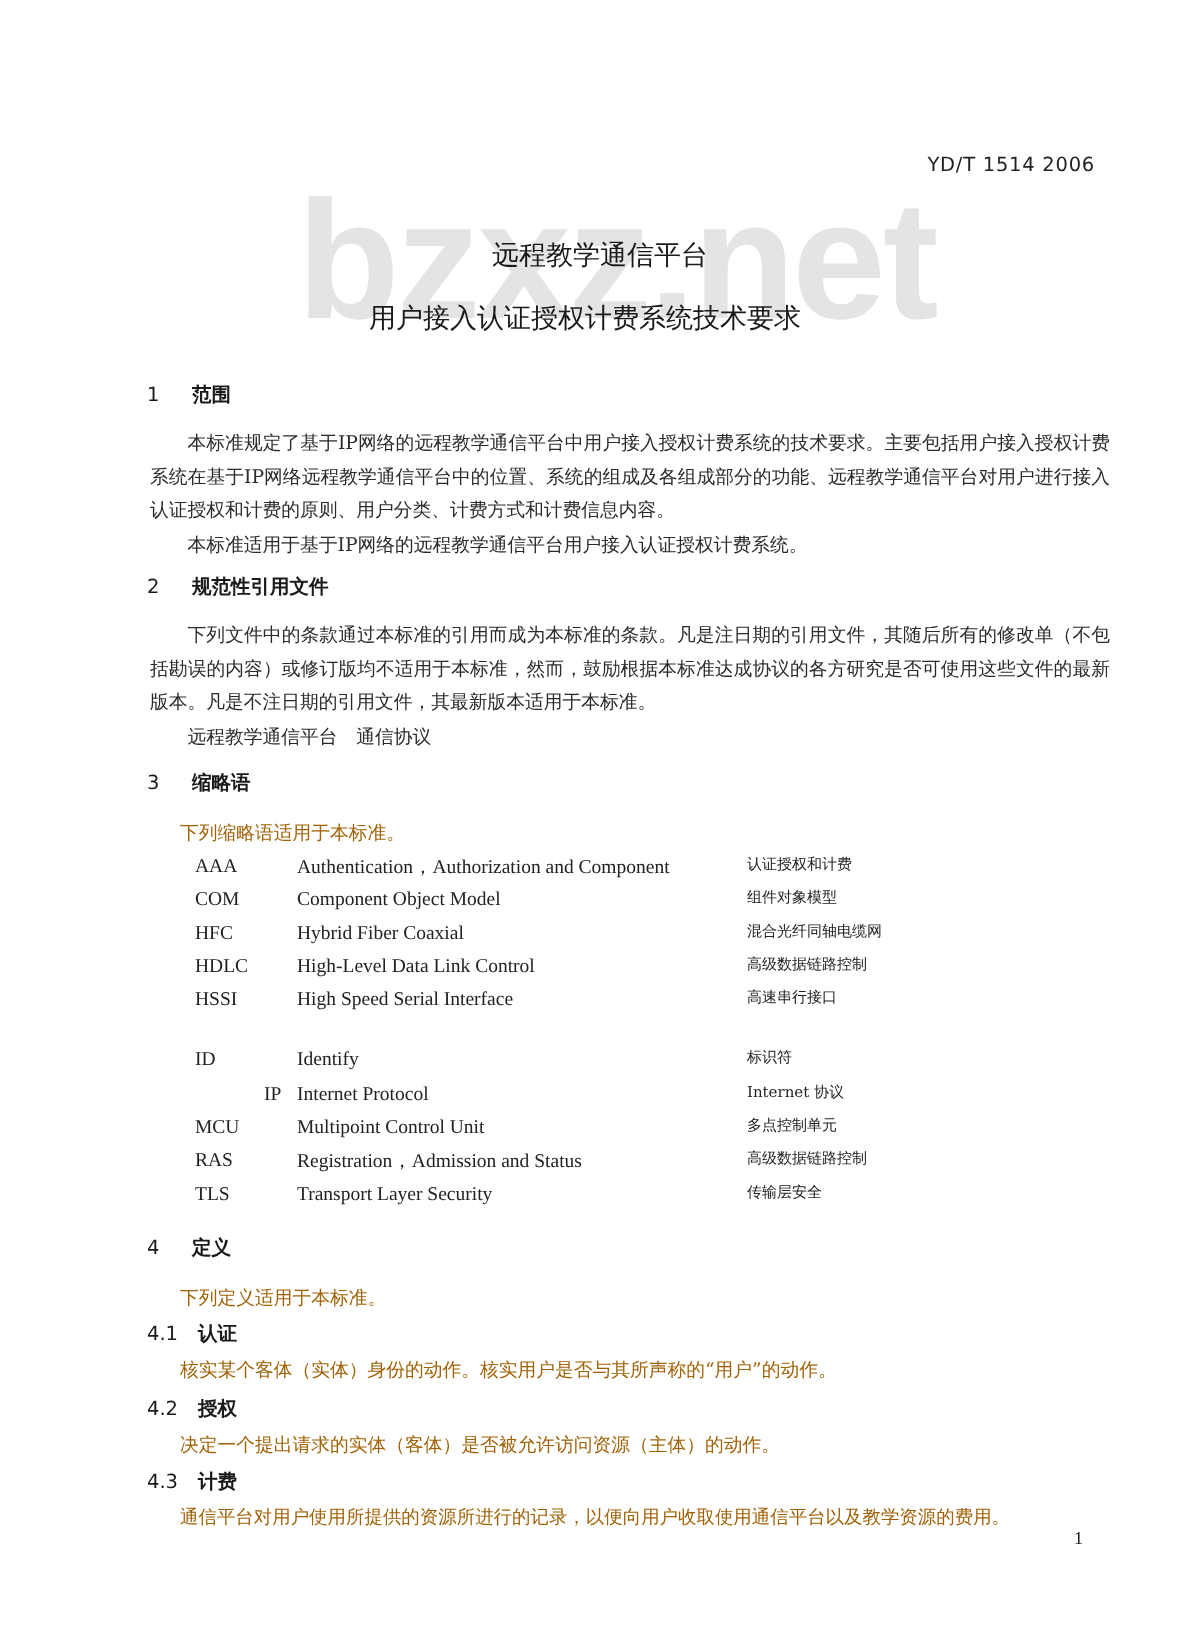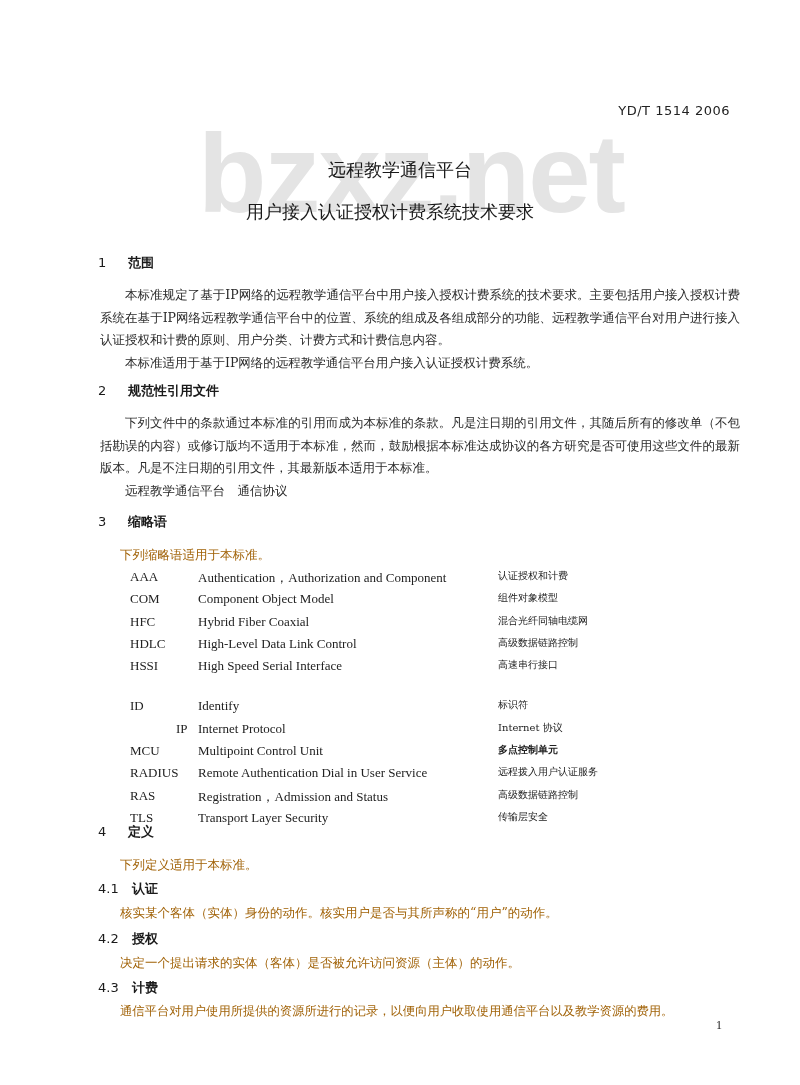--- a/index.html
+++ b/index.html
@@ -87,26 +87,21 @@
       <span class="cn" style="left:498px;">标识符</span>
     </div>
     <div class="abbr-row" style="position:relative;">
       <span style="left:132px;margin-left:44px;">IP</span>
       <span style="left:198px;">Internet Protocol</span>
       <span class="cn" style="left:498px;">Internet 协议</span>
     </div>
     <div class="abbr-row" style="position:relative;">
       <span style="left:130px;">MCU</span>
       <span style="left:198px;">Multipoint Control Unit</span>
-      <span class="cn" style="left:498px;font-weight:bold;">多点控制单元</span>
-    </div>
-    <div class="abbr-row" style="position:relative;">
-      <span style="left:130px;">RADIUS</span>
-      <span style="left:198px;">Remote Authentication Dial in User Service</span>
-      <span class="cn" style="left:498px;">远程拨入用户认证服务</span>
+      <span class="cn" style="left:498px;">多点控制单元</span>
     </div>
     <div class="abbr-row" style="position:relative;">
       <span style="left:130px;">RAS</span>
       <span style="left:198px;">Registration，Admission and Status</span>
       <span class="cn" style="left:498px;">高级数据链路控制</span>
     </div>
     <div class="abbr-row" style="position:relative;">
       <span style="left:130px;">TLS</span>
       <span style="left:198px;">Transport Layer Security</span>
       <span class="cn" style="left:498px;">传输层安全</span>

